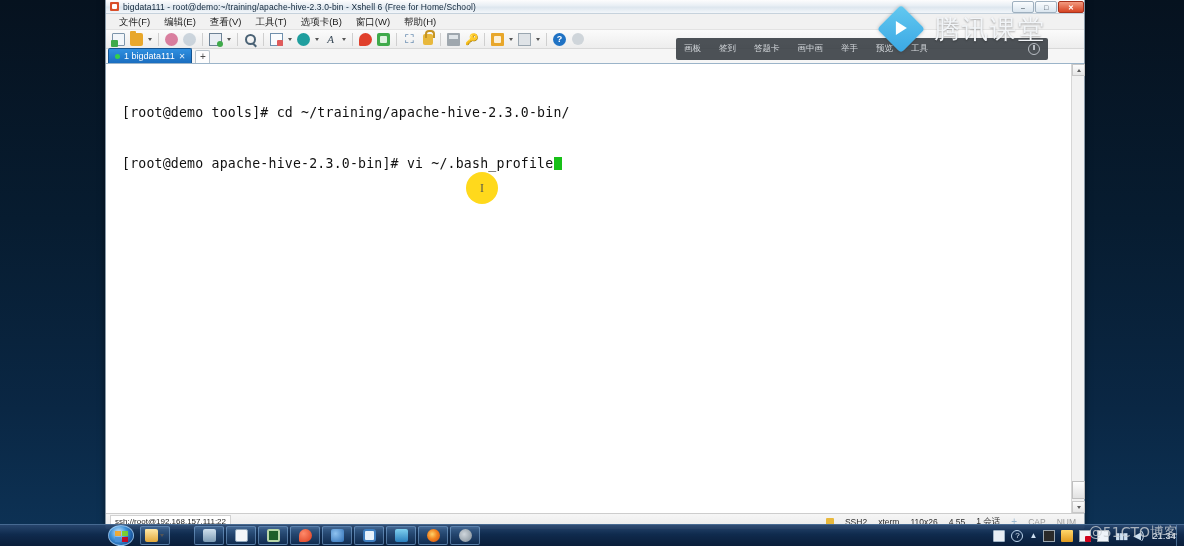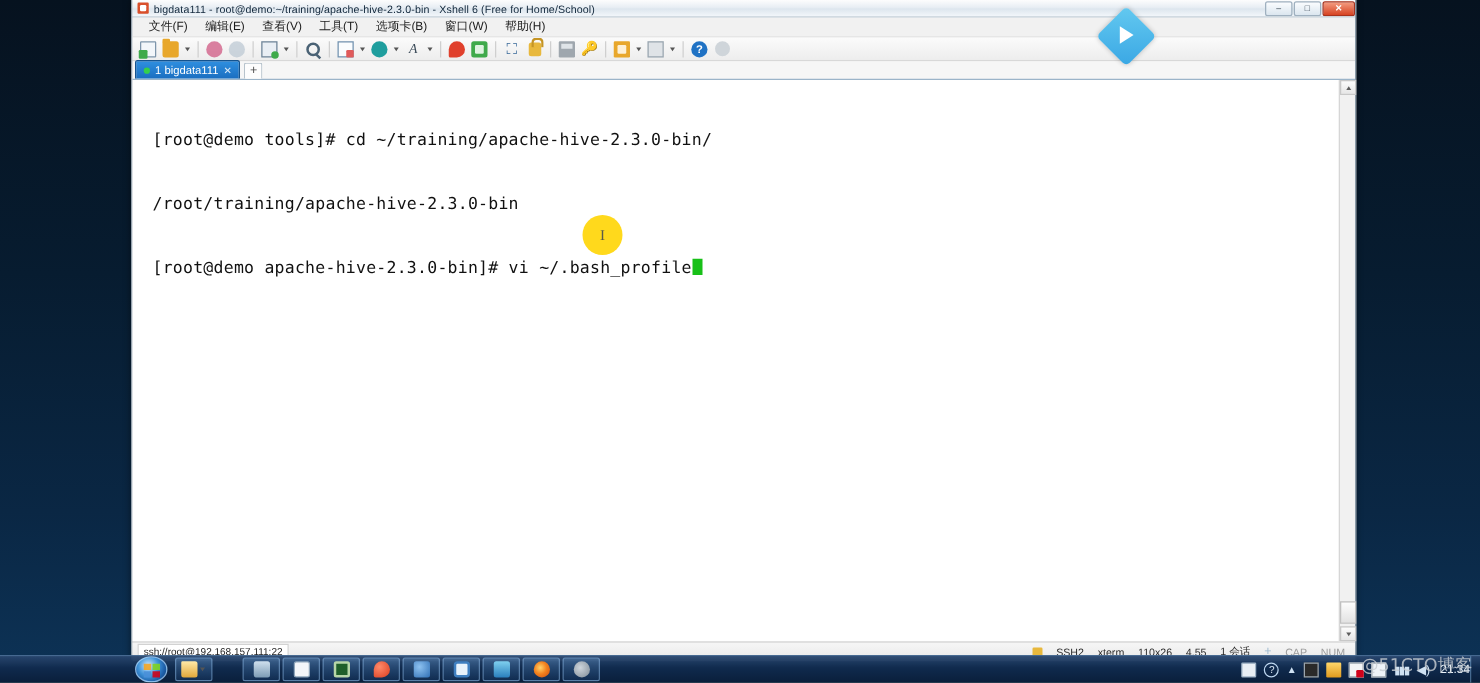--- a/index.html
+++ b/index.html
@@ -520,21 +520,20 @@
         <span class="dot"></span>
         <span>1 bigdata111</span>
         <span class="tab-x">✕</span>
       </div>
       <div class="tab-add">+</div>
     </div>
 
     <div class="terminal-wrap">
       <div class="terminal">
         <div class="term-line">[root@demo tools]# cd ~/training/apache-hive-2.3.0-bin/</div>
-        <div class="term-line">/root/training/apache-hive-2.3.0-bin</div>
         <div class="term-line"><span>[root@demo apache-hive-2.3.0-bin]# vi ~/.bash_profile</span><span class="cursor-block"></span></div>
       </div>
       <div class="vscroll">
         <div class="arrow-up"></div>
         <div class="thumb"></div>
         <div class="arrow-dn"></div>
       </div>
     </div>
 
     <div class="statusbar">
@@ -548,23 +547,34 @@
         <span class="sb-item">110x26</span>
         <span class="sb-item">4,55</span>
         <span class="sb-item">1 会话</span>
         <span class="sb-plus">+</span>
         <span class="sb-item sb-dim">CAP</span>
         <span class="sb-item sb-dim">NUM</span>
       </span>
     </div>
   </div>
 
+  <div class="tk-overlay">
+    <span class="tk-item">画板</span>
+    <span class="tk-item">签到</span>
+    <span class="tk-item">答题卡</span>
+    <span class="tk-item">画中画</span>
+    <span class="tk-item">举手</span>
+    <span class="tk-item">预览</span>
+    <span class="tk-item">工具</span>
+    <span class="tk-power"></span>
+  </div>
 
   <div class="tk-logo">
     <span class="tk-diamond"></span>
+    <span class="tk-brand">腾讯课堂</span>
   </div>
 
   <div class="cursor-halo">
     <span class="ibeam">I</span>
   </div>
 
   <div class="taskbar">
     <div class="start-orb"></div>
     <div class="tb-apps">
       <div class="tb-app">

